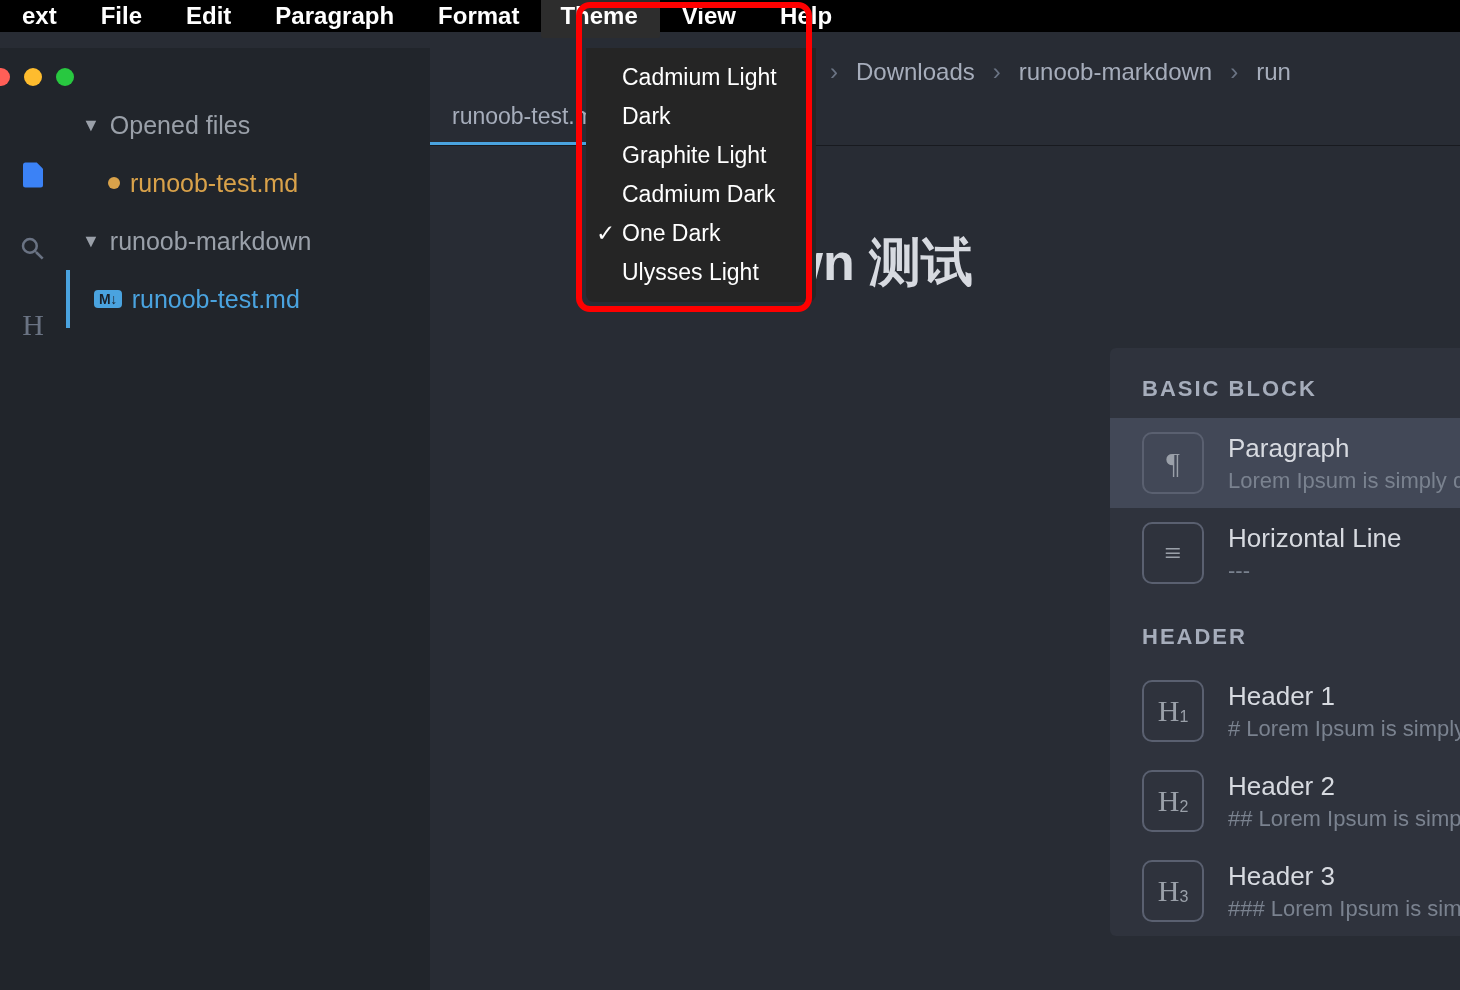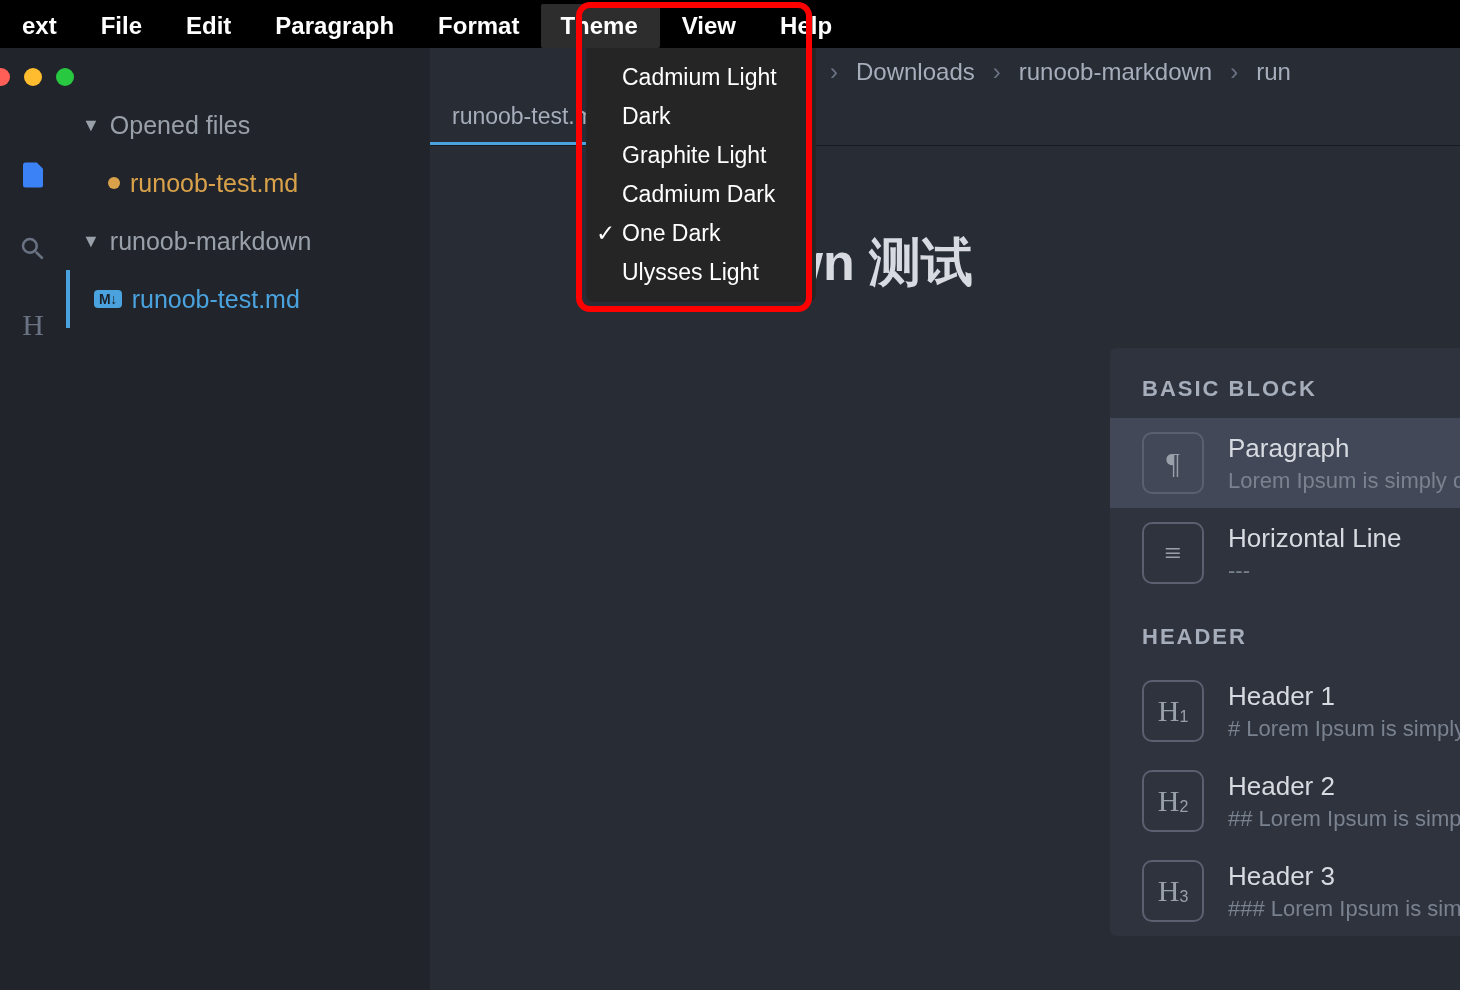--- a/index.html
+++ b/index.html
@@ -1,19 +1,19 @@
 <!DOCTYPE html>
 <html><head>
 <meta charset="utf-8">
 <style>
 * { margin: 0; padding: 0; box-sizing: border-box; font-family: -apple-system, "Helvetica Neue", Arial, sans-serif; }
 body { width: 1460px; height: 990px; background: #282c34; color: #abb2bf; overflow: hidden; position: relative; }
 
 
-.menubar { height: 48px; background: #000; display: flex; align-items: flex-end; color: #fff; font-size: 24px; font-weight: 600; padding-left: 0; }
+.menubar { height: 32px; background: #000; display: flex; align-items: center; color: #fff; font-size: 24px; font-weight: 600; padding-left: 0; }
 .menubar .mi { padding: 8px 22px; cursor: default; }
 .menubar .mi.active { background: #2d2d2d; border-radius: 2px; padding-left: 19px; }
 
 
 .window { position: absolute; top: 48px; left: 0; right: 0; bottom: 0; display: flex; }
 
 
 .sidebar { width: 430px; background: #21252b; display: flex; }
 .sidebar-icons { width: 66px; display: flex; flex-direction: column; align-items: center; padding-top: 14px; gap: 44px; }
 .traffic { display: flex; gap: 14px; margin-bottom: 44px; padding-top:6px; }

